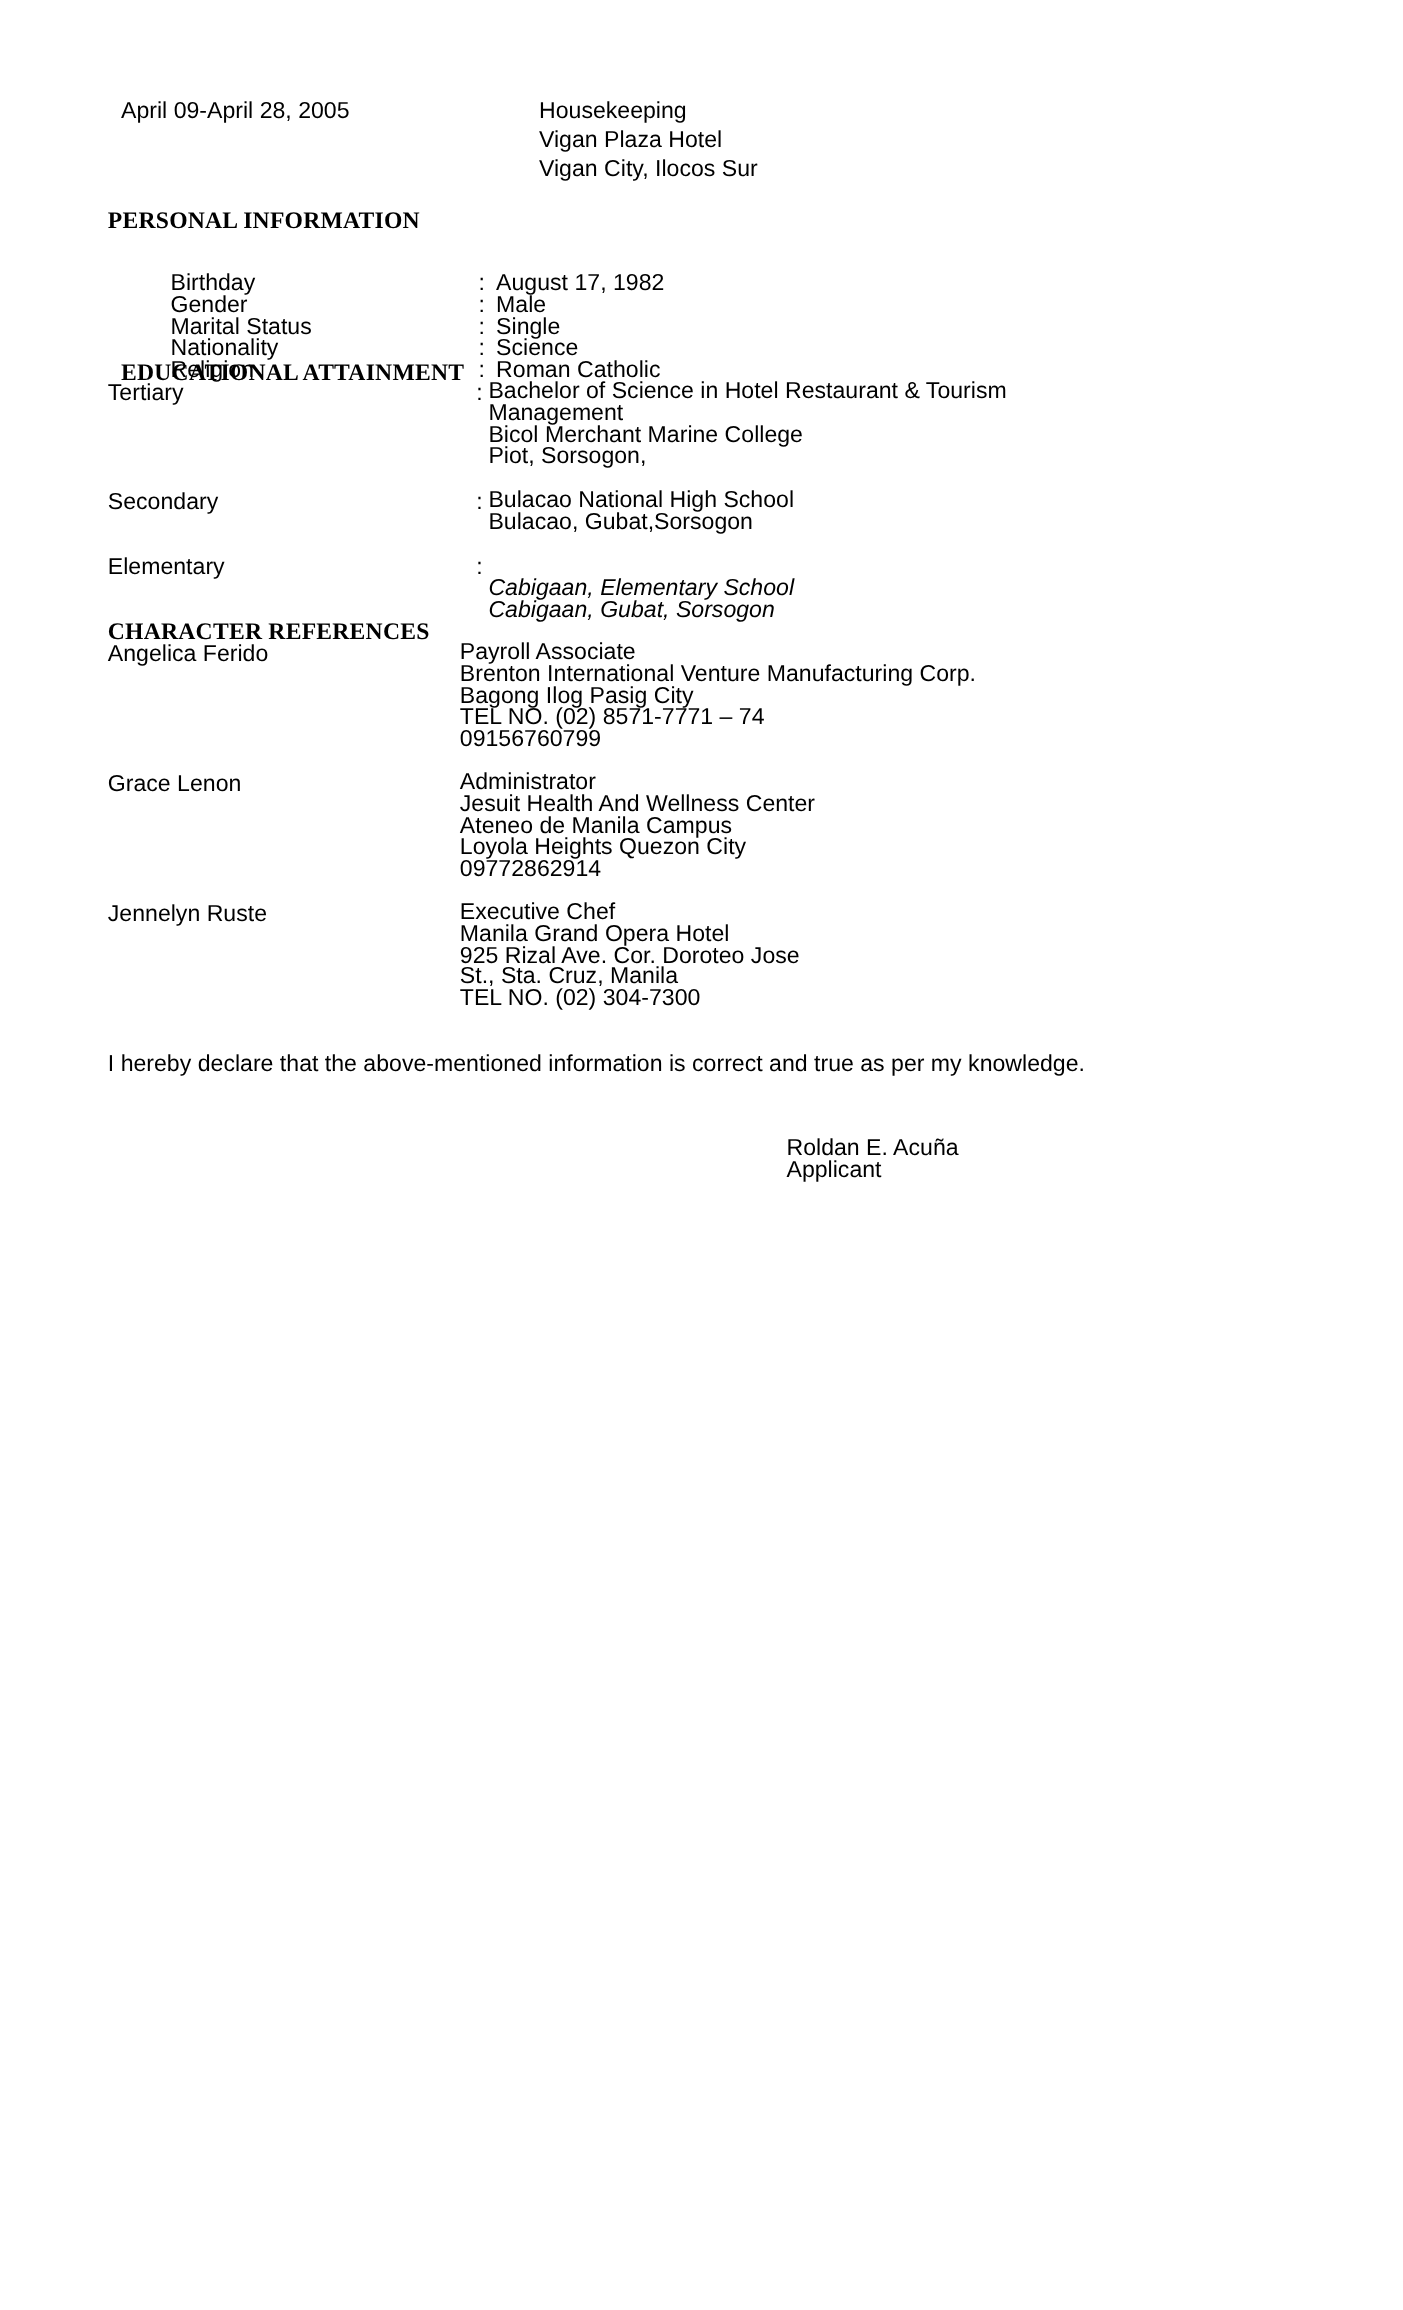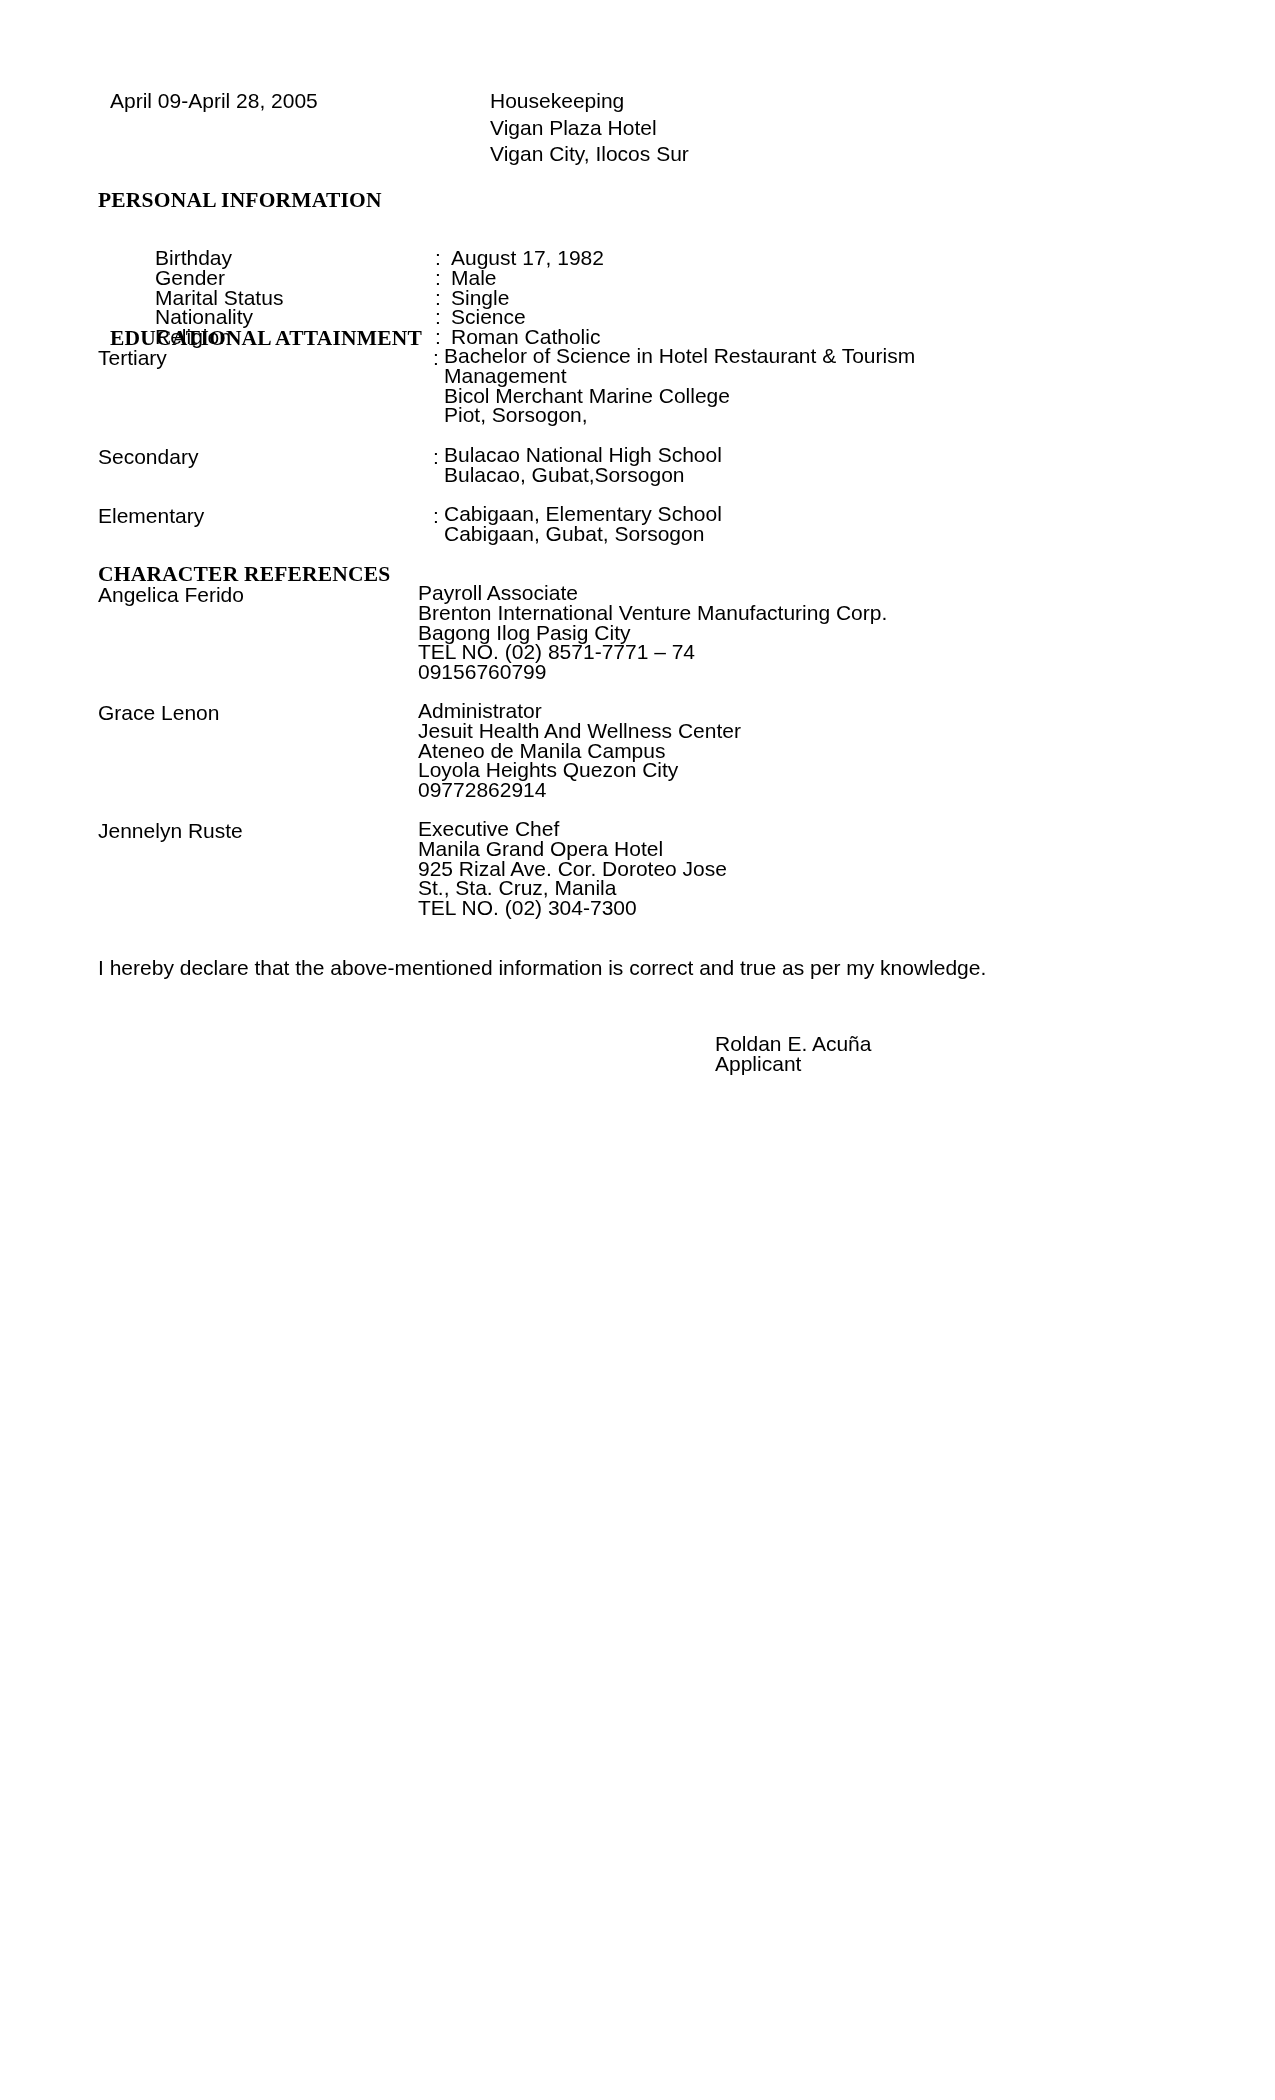--- a/index.html
+++ b/index.html
@@ -82,21 +82,21 @@
     white-space: pre-line;
   }
   #edu-tertiary-level   { top: 345px; }
   #edu-tertiary-colon   { top: 345px; }
   #edu-tertiary-detail  { top: 346px; }
   #edu-secondary-level  { top: 444px; }
   #edu-secondary-colon  { top: 444px; }
   #edu-secondary-detail { top: 445px; }
   #edu-elementary-level  { top: 503px; }
   #edu-elementary-colon  { top: 503px; }
-  #edu-elementary-detail { top: 504px; }
+  #edu-elementary-detail { top: 525px; font-style: italic; }
 
   
   #references-heading { left: 98px; top: 561px; font-size: 21.5px; }
   .ref-name {
     position: absolute;
     left: 98px;
     font-size: 21px;
     line-height: 26.5px;
   }
   .ref-detail {

